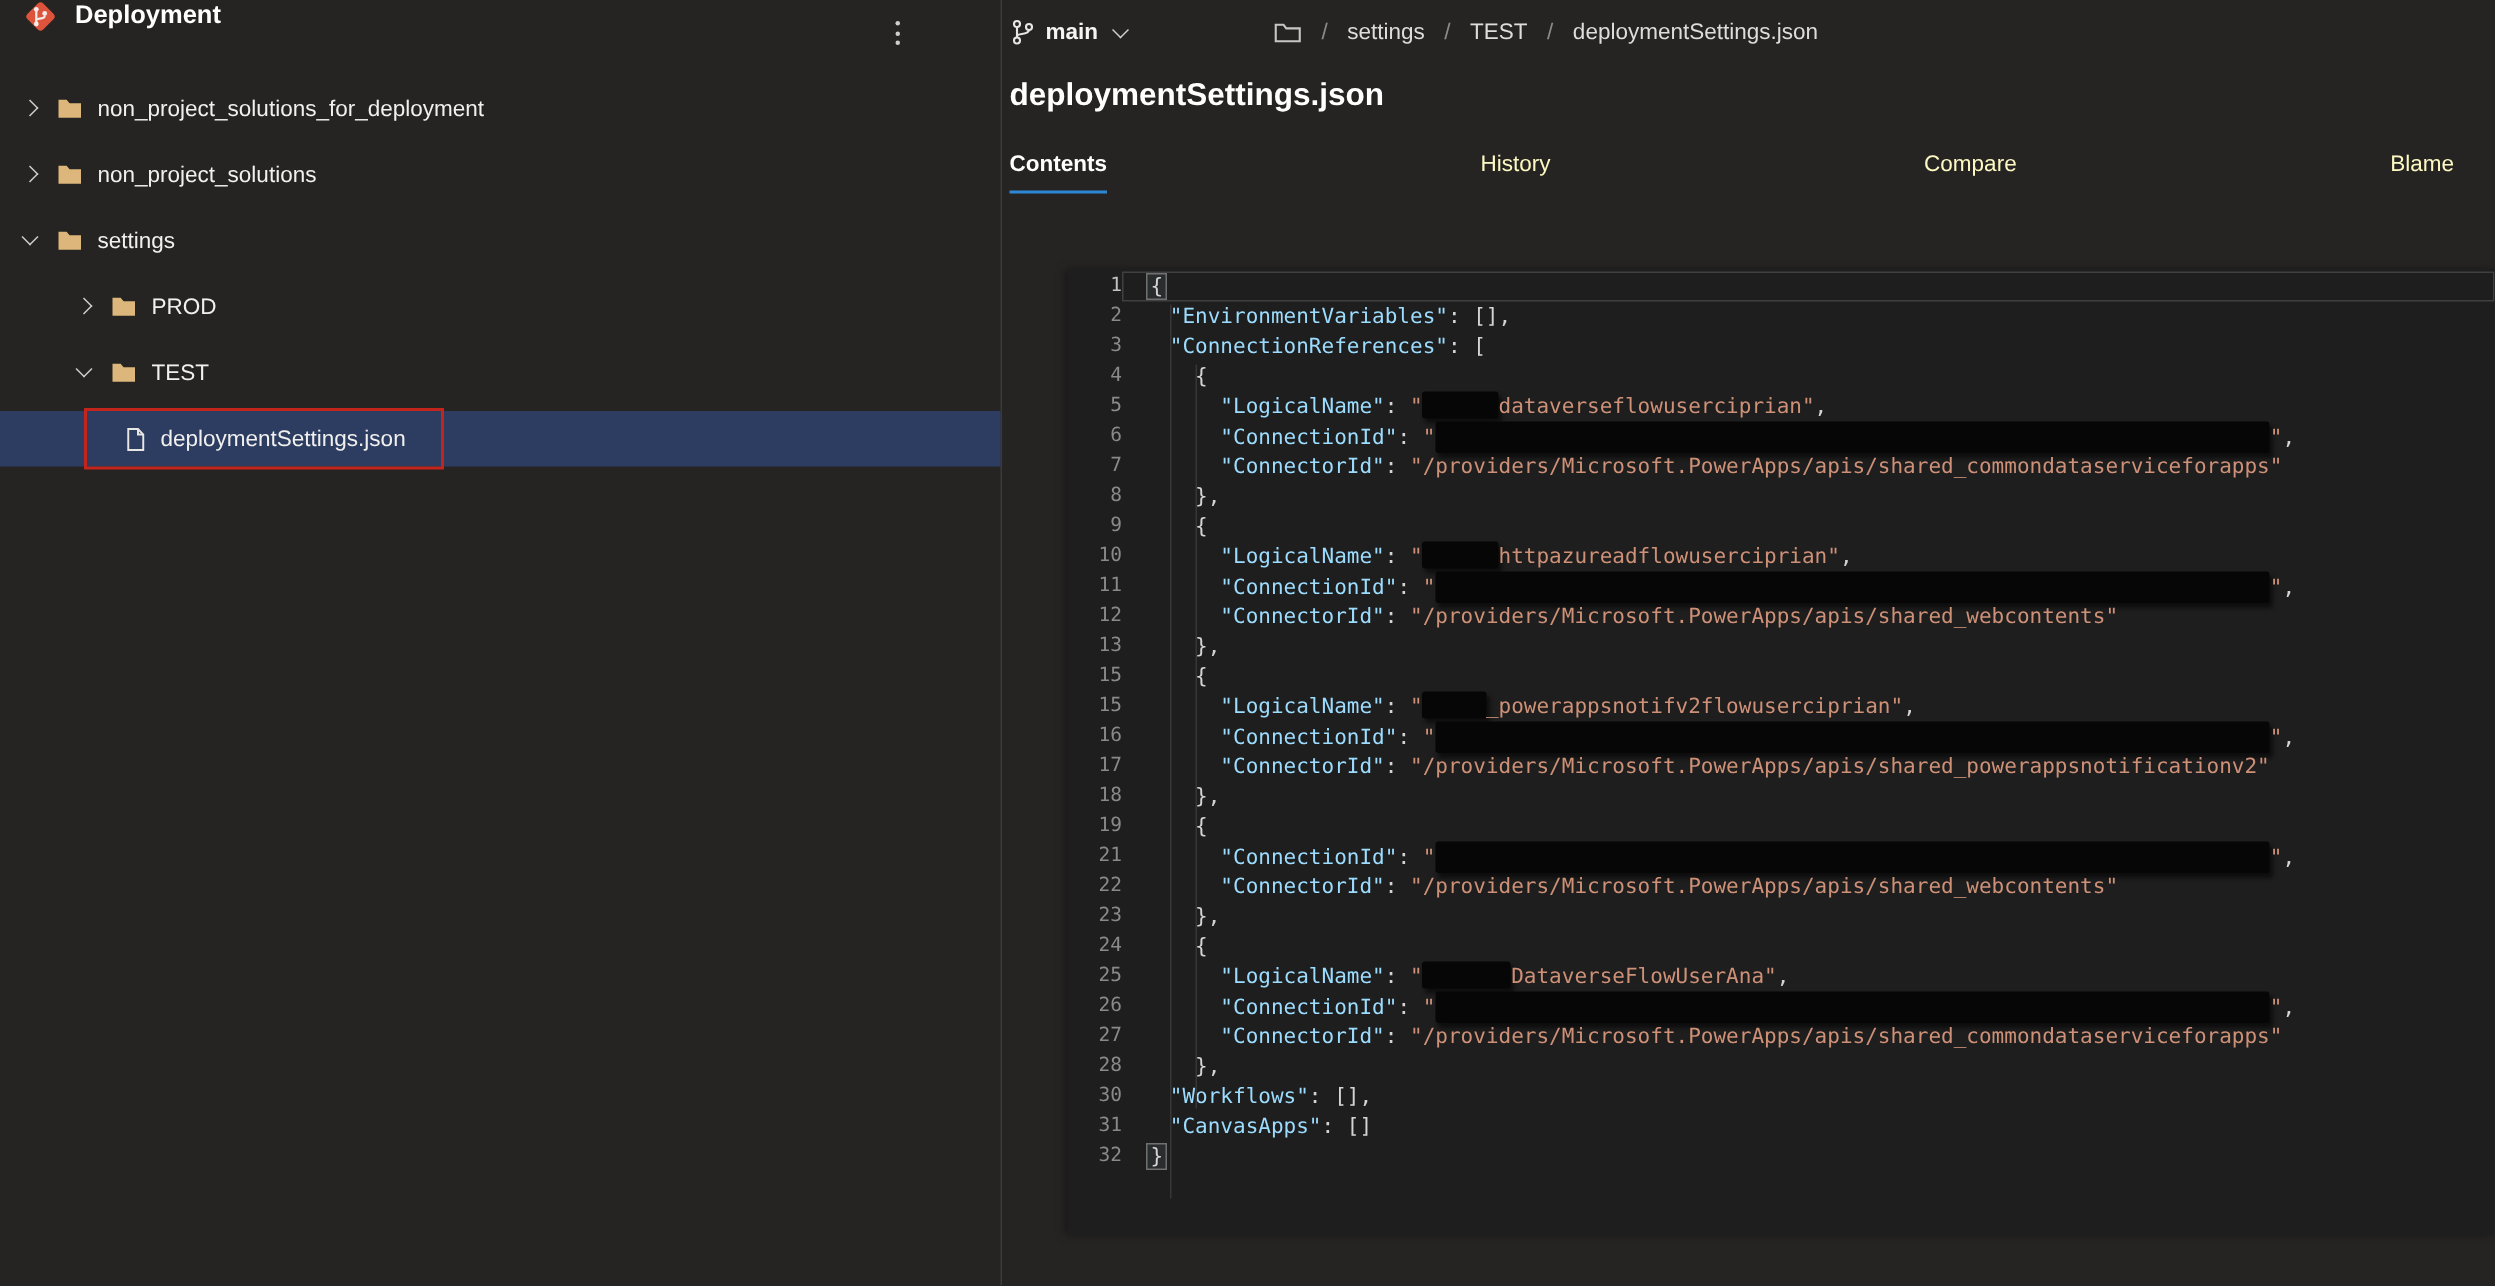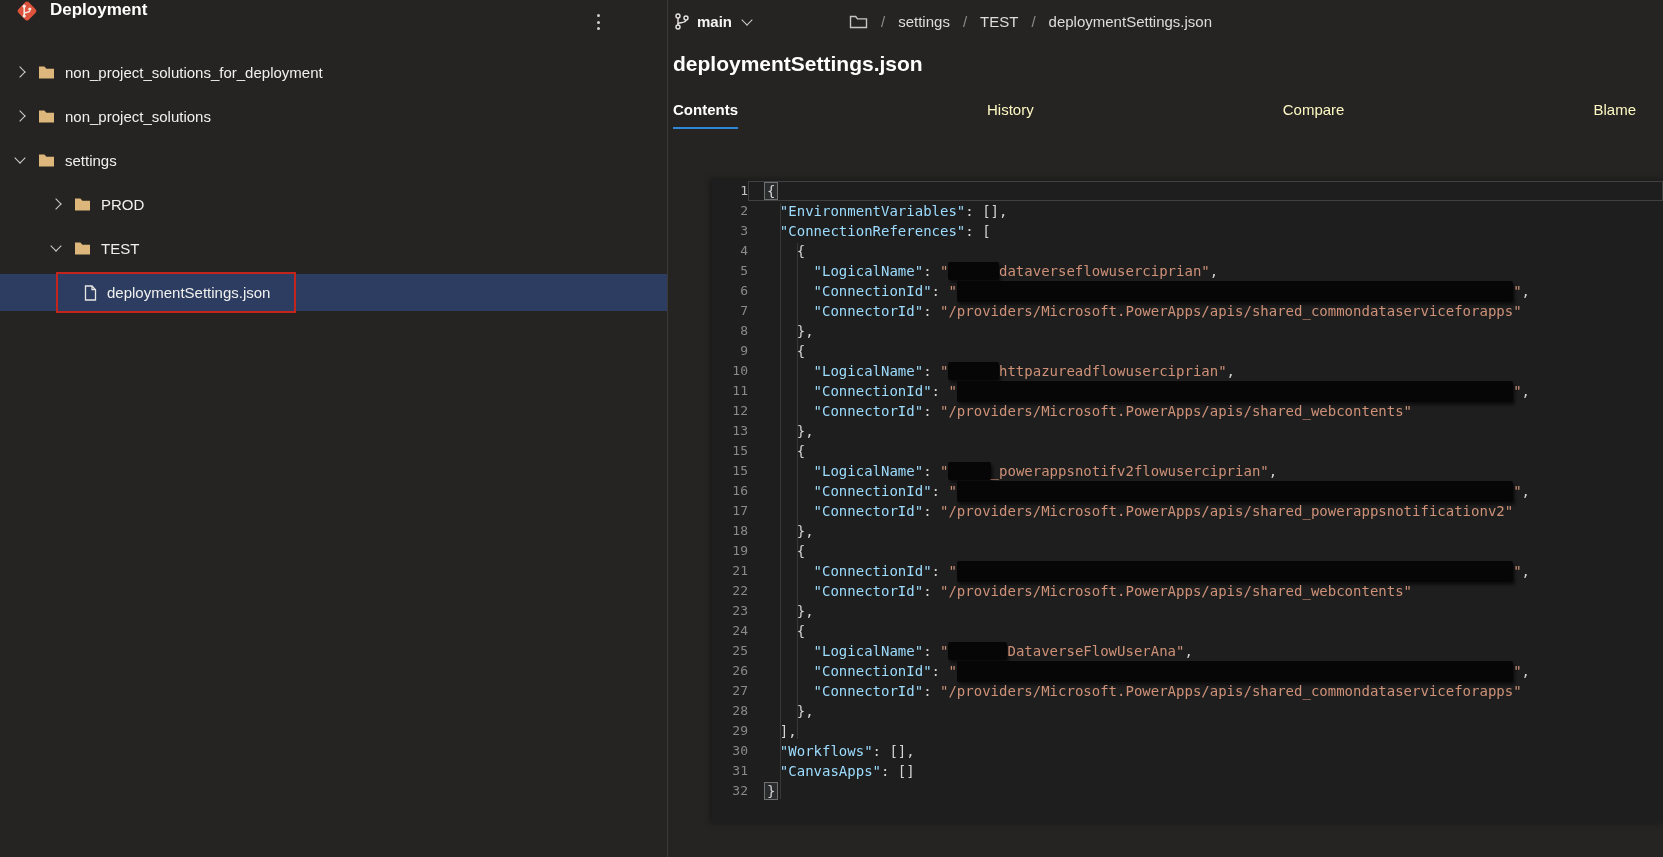--- a/index.html
+++ b/index.html
@@ -189,20 +189,19 @@
       <div class="cline"><span class="ln">18</span><span class="lc"><span class="tp">    },</span></span></div>
       <div class="cline"><span class="ln">19</span><span class="lc"><span class="tp">    {</span></span></div>
       <div class="cline"><span class="ln">21</span><span class="lc"><span class="tp">      </span><span class="tk">"ConnectionId"</span><span class="tp">: </span><span class="ts">"</span><span class="tr tall" style="width:66ch"></span><span class="ts">"</span><span class="tp">,</span></span></div>
       <div class="cline"><span class="ln">22</span><span class="lc"><span class="tp">      </span><span class="tk">"ConnectorId"</span><span class="tp">: </span><span class="ts">"/providers/Microsoft.PowerApps/apis/shared_webcontents"</span></span></div>
       <div class="cline"><span class="ln">23</span><span class="lc"><span class="tp">    },</span></span></div>
       <div class="cline"><span class="ln">24</span><span class="lc"><span class="tp">    {</span></span></div>
       <div class="cline"><span class="ln">25</span><span class="lc"><span class="tp">      </span><span class="tk">"LogicalName"</span><span class="tp">: </span><span class="ts">"</span><span class="tr" style="width:7ch"></span><span class="ts">DataverseFlowUserAna"</span><span class="tp">,</span></span></div>
       <div class="cline"><span class="ln">26</span><span class="lc"><span class="tp">      </span><span class="tk">"ConnectionId"</span><span class="tp">: </span><span class="ts">"</span><span class="tr tall" style="width:66ch"></span><span class="ts">"</span><span class="tp">,</span></span></div>
       <div class="cline"><span class="ln">27</span><span class="lc"><span class="tp">      </span><span class="tk">"ConnectorId"</span><span class="tp">: </span><span class="ts">"/providers/Microsoft.PowerApps/apis/shared_commondataserviceforapps"</span></span></div>
       <div class="cline"><span class="ln">28</span><span class="lc"><span class="tp">    },</span></span></div>
-      <div class="cline"><span class="ln">29</span><span class="lc"><span class="tp">  ],</span></span></div>
       <div class="cline"><span class="ln">30</span><span class="lc"><span class="tp">  </span><span class="tk">"Workflows"</span><span class="tp">: [],</span></span></div>
       <div class="cline"><span class="ln">31</span><span class="lc"><span class="tp">  </span><span class="tk">"CanvasApps"</span><span class="tp">: []</span></span></div>
       <div class="cline"><span class="ln">32</span><span class="lc"><span class="tm">}</span></span></div>
       <div class="iguide" style="left: 68px; top: 24px; height: 596px;"></div>
       <div class="iguide" style="left: 85px; top: 64px; height: 496px;"></div>
     </div>
 </div>
 
 </body></html>

